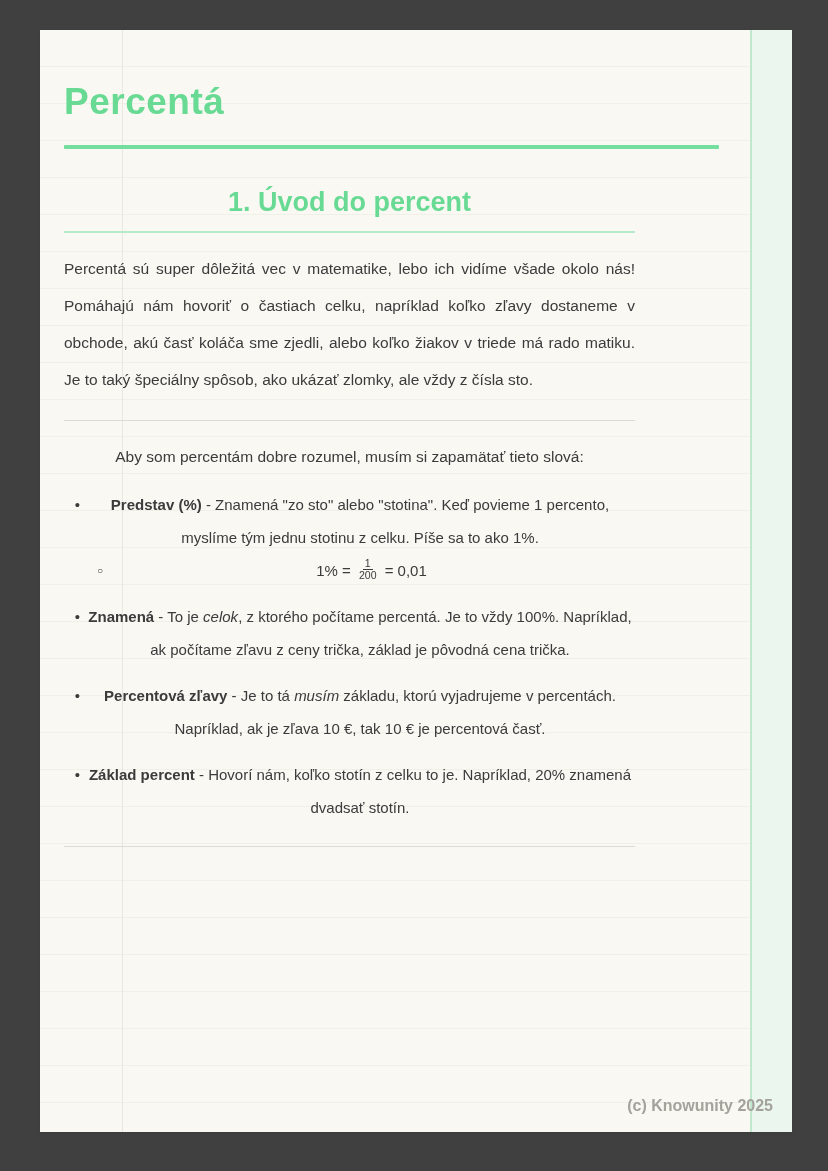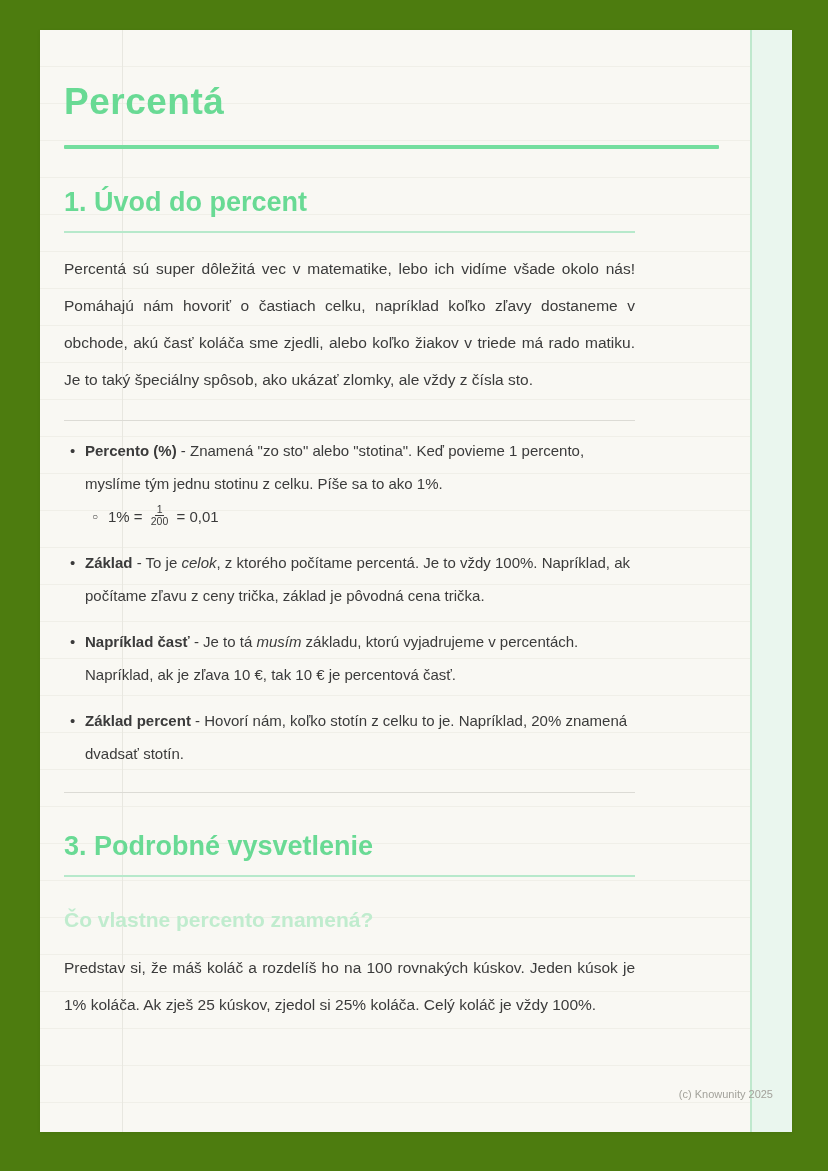--- a/index.html
+++ b/index.html
@@ -5,21 +5,21 @@
   html, body {
     margin: 0;
     padding: 0;
     background: #ffffff;
     font-family: "Liberation Sans", "DejaVu Sans", sans-serif;
   }
   .canvas {
     position: relative;
     width: 828px;
     height: 1171px;
-    background: #4d7c0f;
+    background: #404040;
     overflow: hidden;
   }
   .page {
     position: absolute;
     left: 40px;
     top: 30px;
     width: 752px;
     height: 1102px;
     background-color: #f9f8f3;
     background-image: repeating-linear-gradient(
@@ -44,21 +44,21 @@
     width: 42px;
     background: #eaf6ee;
     border-left: 2px solid #bfe8cd;
     box-sizing: border-box;
   }
   .content {
     position: relative;
     padding: 52px 0 0 24px;
     color: #3b3b3b;
   }
-  .tw { width: 571px; box-sizing: border-box; }
+  .tw { width: 571px; box-sizing: border-box; text-align: center; }
 
   h1.doc-title {
     margin: 0;
     font-size: 37px;
     line-height: 1.1;
     font-weight: 700;
     color: #69da94;
     letter-spacing: 0.5px;
   }
   .rule-thick {
@@ -130,24 +130,25 @@
     line-height: 1.1;
     font-size: 10.5px;
     margin: 0 3px;
     transform: translateY(-2px);
   }
   .frac .num { border-bottom: 1px solid #3b3b3b; padding: 0 2px; }
   .frac .den { padding: 0 1px; }
   .footer {
     position: absolute;
     right: 19px;
-    bottom: 32px;
-    font-size: 11px;
+    bottom: 17px;
+    font-size: 16px;
     color: #a3a29b;
     z-index: 2;
+    font-weight: bold;
   }
   b { font-weight: 700; }
   i { font-style: italic; }
 </style>
 </head>
 <body>
 
 <div class="canvas">
   <div class="page">
     <div class="vline"></div>
@@ -159,77 +160,72 @@
       <div class="rule-thick"></div>
 
       <section>
         <h2 class="sec-heading tw">1. Úvod do percent</h2>
         <p class="body-text just tw">Percentá sú super dôležitá vec v matematike, lebo ich vidíme všade okolo nás! Pomáhajú nám hovoriť o častiach celku, napríklad koľko zľavy dostaneme v obchode, akú časť koláča sme zjedli, alebo koľko žiakov v triede má rado matiku. Je to taký špeciálny spôsob, ako ukázať zlomky, ale vždy z čísla sto.</p>
       </section>
 
       <hr class="divider tw">
 
       <section>
+        <p class="body-text tw">Aby som percentám dobre rozumel, musím si zapamätať tieto slová:</p>
 
         <ul class="def-list tw">
 
           <li>
             <div class="li-row">
               <span class="marker">•</span>
               <div class="li-body">
-                <b>Percento (%)</b><span> - Znamená "zo sto" alebo "stotina". Keď povieme 1 percento, myslíme tým jednu stotinu z celku. Píše sa to ako 1%.</span>
+                <b>Predstav (%)</b><span> - Znamená "zo sto" alebo "stotina". Keď povieme 1 percento, myslíme tým jednu stotinu z celku. Píše sa to ako 1%.</span>
               </div>
             </div>
             <div class="sub-item">
               <span class="marker sub">○</span>
               <div class="li-body">
                 <span>1% = </span><span class="frac">
                     <span class="num">1</span>
                     <span class="den">200</span>
                   </span><span> = 0,01</span>
               </div>
             </div>
           </li>
 
           <li>
             <div class="li-row">
               <span class="marker">•</span>
               <div class="li-body">
-                <b>Základ</b><span> - To je </span><i>celok</i><span>, z ktorého počítame percentá. Je to vždy 100%. Napríklad, ak počítame zľavu z ceny trička, základ je pôvodná cena trička.</span>
-              </div>
-            </div>
-          </li>
-
-          <li>
-            <div class="li-row">
-              <span class="marker">•</span>
-              <div class="li-body">
-                <b>Napríklad časť</b><span> - Je to tá </span><i>musím</i><span> základu, ktorú vyjadrujeme v percentách. Napríklad, ak je zľava 10 €, tak 10 € je percentová časť.</span>
+                <b>Znamená</b><span> - To je </span><i>celok</i><span>, z ktorého počítame percentá. Je to vždy 100%. Napríklad, ak počítame zľavu z ceny trička, základ je pôvodná cena trička.</span>
+              </div>
+            </div>
+          </li>
+
+          <li>
+            <div class="li-row">
+              <span class="marker">•</span>
+              <div class="li-body">
+                <b>Percentová zľavy</b><span> - Je to tá </span><i>musím</i><span> základu, ktorú vyjadrujeme v percentách. Napríklad, ak je zľava 10 €, tak 10 € je percentová časť.</span>
               </div>
             </div>
           </li>
 
           <li>
             <div class="li-row">
               <span class="marker">•</span>
               <div class="li-body">
                 <b>Základ percent</b><span> - Hovorí nám, koľko stotín z celku to je. Napríklad, 20% znamená dvadsať stotín.</span>
               </div>
             </div>
           </li>
 
         </ul>
       </section>
 
       <hr class="divider tw">
 
-      <section>
-        <h2 class="sec-heading tw">3. Podrobné vysvetlenie</h2>
-        <h3 class="sub-heading tw">Čo vlastne percento znamená?</h3>
-        <p class="body-text just tw">Predstav si, že máš koláč a rozdelíš ho na 100 rovnakých kúskov. Jeden kúsok je 1% koláča. Ak zješ 25 kúskov, zjedol si 25% koláča. Celý koláč je vždy 100%.</p>
-
-      </section>
 
     </div>
 
     <div class="footer">(c) Knowunity 2025</div>
   </div>
 </div>
 
 </body></html>

